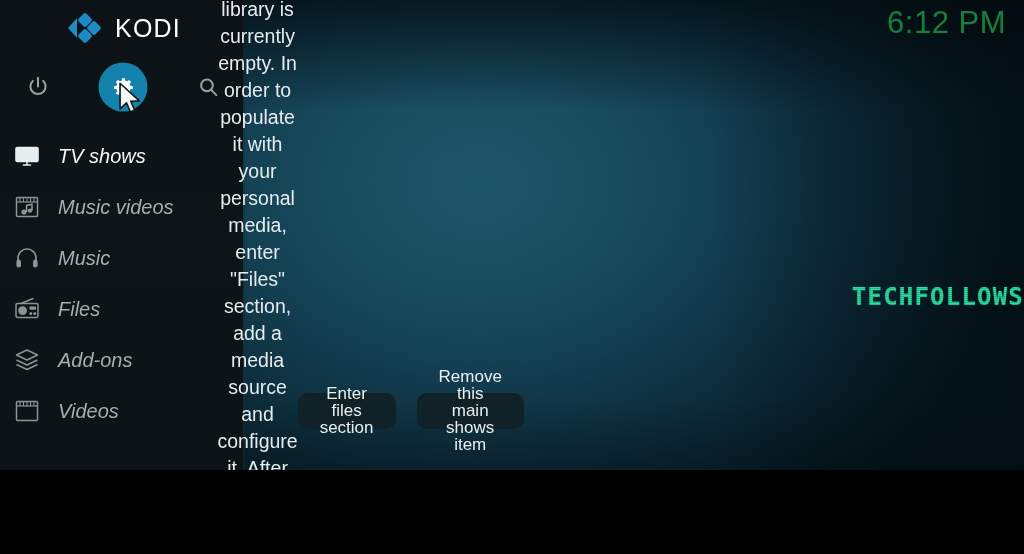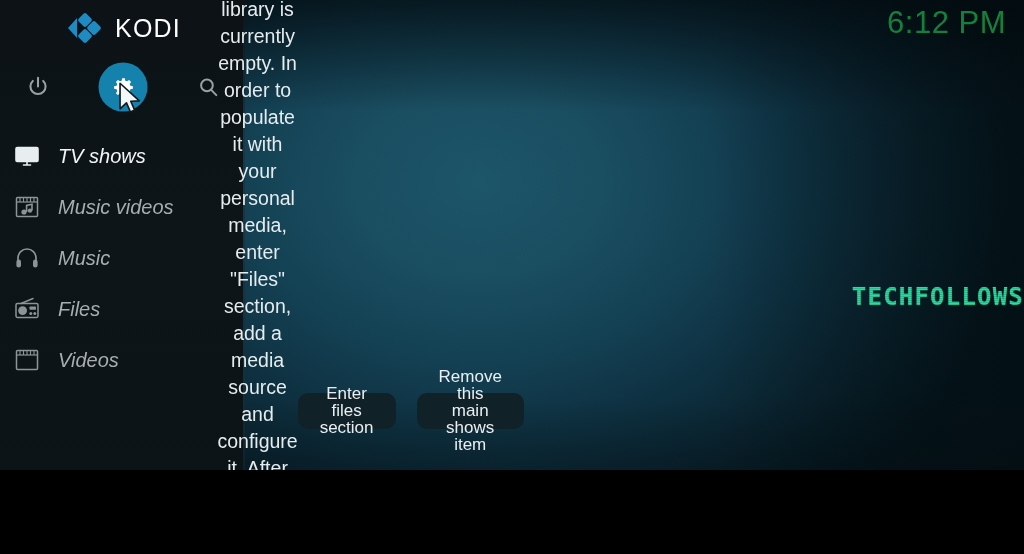--- a/index.html
+++ b/index.html
@@ -297,20 +297,30 @@
             <circle cx="8.6" cy="14.6" r="4.4" fill="#8d9498" stroke="none"></circle>
             <rect x="15.5" y="10.5" width="6.5" height="3.2" rx="0.7" fill="#8d9498" stroke="none"></rect>
             <circle cx="16.8" cy="17.6" r="1.5" fill="#8d9498" stroke="none"></circle>
             <circle cx="20.8" cy="17.6" r="1.5" fill="#8d9498" stroke="none"></circle>
           </svg>
         </span>
         <span class="mi-label">Files</span>
       </div>
 
 
+      <div class="menu-item">
+        <span class="mi-icon">
+          <svg width="26" height="26" viewBox="0 0 26 26" fill="none" stroke="#8d9498" stroke-width="1.5" stroke-linejoin="round">
+            <path d="M13 3 L23.5 8 L13 13 L2.5 8 Z"></path>
+            <path d="M2.5 13 L13 18 L23.5 13"></path>
+            <path d="M2.5 17.5 L13 22.5 L23.5 17.5"></path>
+          </svg>
+        </span>
+        <span class="mi-label">Add-ons</span>
+      </div>
 
 
       <div class="menu-item">
         <span class="mi-icon">
           <svg width="26" height="26" viewBox="0 0 26 26" fill="none" stroke="#8d9498" stroke-width="1.5">
             <rect x="2.5" y="3.5" width="21" height="19" rx="1"></rect>
             <path d="M2.5 8 H23.5" stroke-width="1.2"></path>
             <path d="M6 3.5 V8 M9.5 3.5 V8 M13 3.5 V8 M16.5 3.5 V8 M20 3.5 V8" stroke-width="1.1"></path>
           </svg>
         </span>

